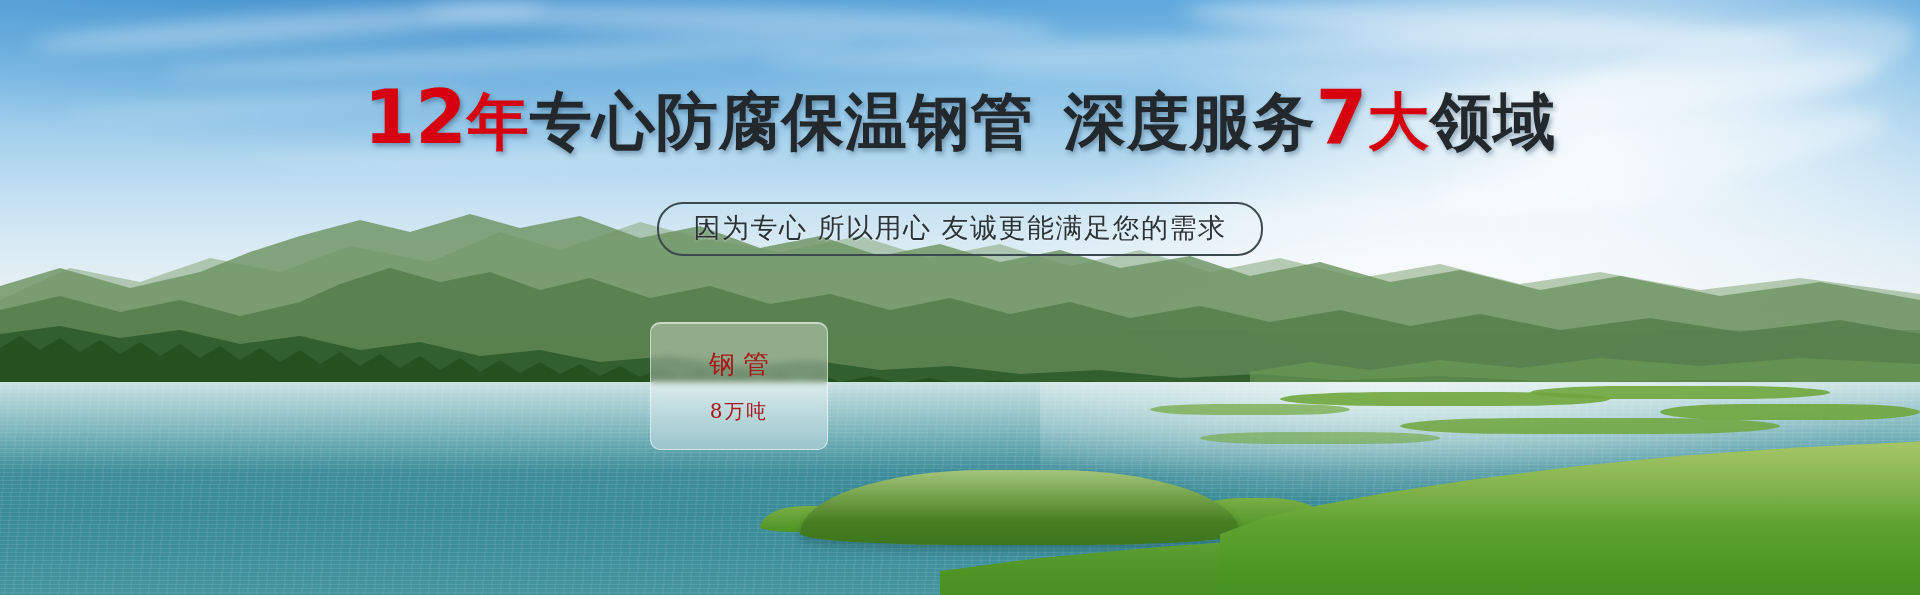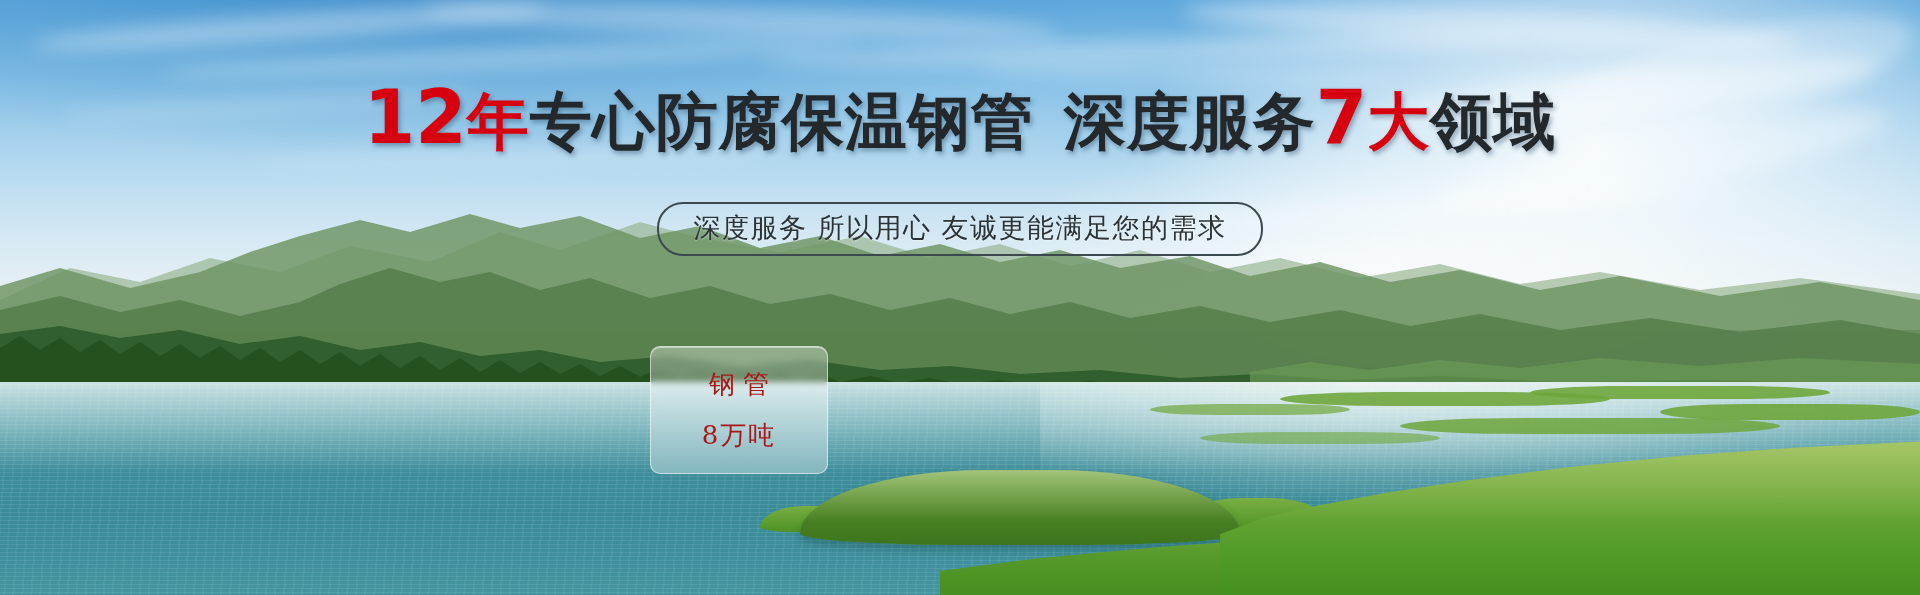--- a/index.html
+++ b/index.html
@@ -173,21 +173,21 @@
     color:#2b3337;
     letter-spacing:1.5px;
     white-space:nowrap;
     background:transparent;
     font-family:"DejaVu Sans","Liberation Sans",sans-serif;
     text-shadow:0 1px 2px rgba(255,255,255,.45);
   }
 
   
   .cards{
-    position:absolute; left:650px; top:346px;
+    position:absolute; left:650px; top:322px;
     display:flex; gap:15px;
   }
   .card{
     width:178px; height:128px;
     border-radius:10px;
     background:rgba(255,255,255,.34);
     border:1px solid rgba(255,255,255,.55);
     box-shadow:inset 0 1px 0 rgba(255,255,255,.5);
     display:flex; flex-direction:column;
     align-items:center; justify-content:center;
@@ -197,21 +197,21 @@
   .card-title{
     color:#a9171a;
     font-size:26px;
     letter-spacing:8px;
     text-indent:8px;
     margin-bottom:16px;
     font-family:"DejaVu Sans","Liberation Sans",sans-serif;
   }
   .card-value{
     color:#a9171a;
-    font-size:26px;
+    font-size:20px;
     letter-spacing:2px;
     font-family:"DejaVu Serif","Liberation Serif",serif;
   }
   .card-value sup{ font-size:.58em; vertical-align:super; }
 </style>
 </head>
 <body>
 
 <div class="banner">
 
@@ -291,21 +291,21 @@
 
   <div class="grass-band"></div>
   <div class="grass-right"></div>
   <div class="grass-right-hi"></div>
 
   <h1 class="headline">
     <span class="hl-red hl-num">12</span><span class="hl-red">年</span><span class="hl-dark">专心防腐保温钢管</span><span class="hl-gap"></span><span class="hl-dark">深度服务</span><span class="hl-red hl-num">7</span><span class="hl-red">大</span><span class="hl-dark">领域</span>
   </h1>
 
   <div class="subtitle-wrap">
-    <div class="subtitle">深度服务 所以用心 友诚更能满足您的需求</div>
+    <div class="subtitle">因为专心 所以用心 友诚更能满足您的需求</div>
   </div>
 
   <div class="cards">
 
     <div class="card">
       <div class="card-title">钢管</div>
       <div class="card-value">
         <span>8万吨</span>
       </div>
     </div>

